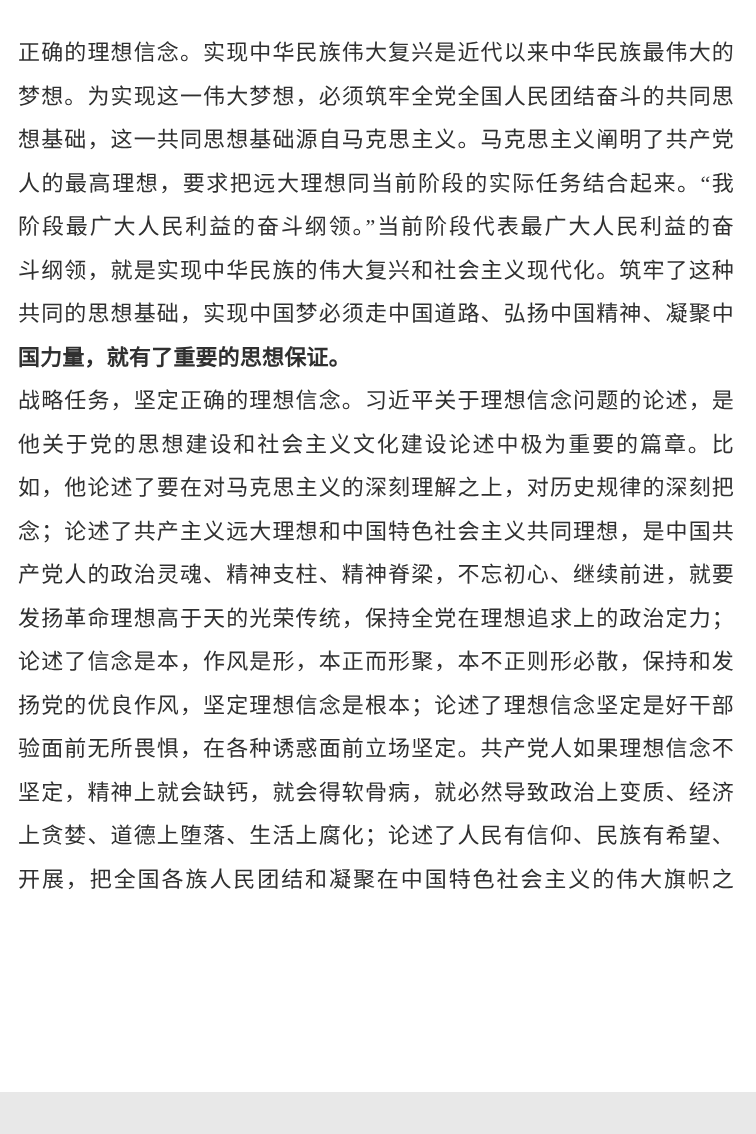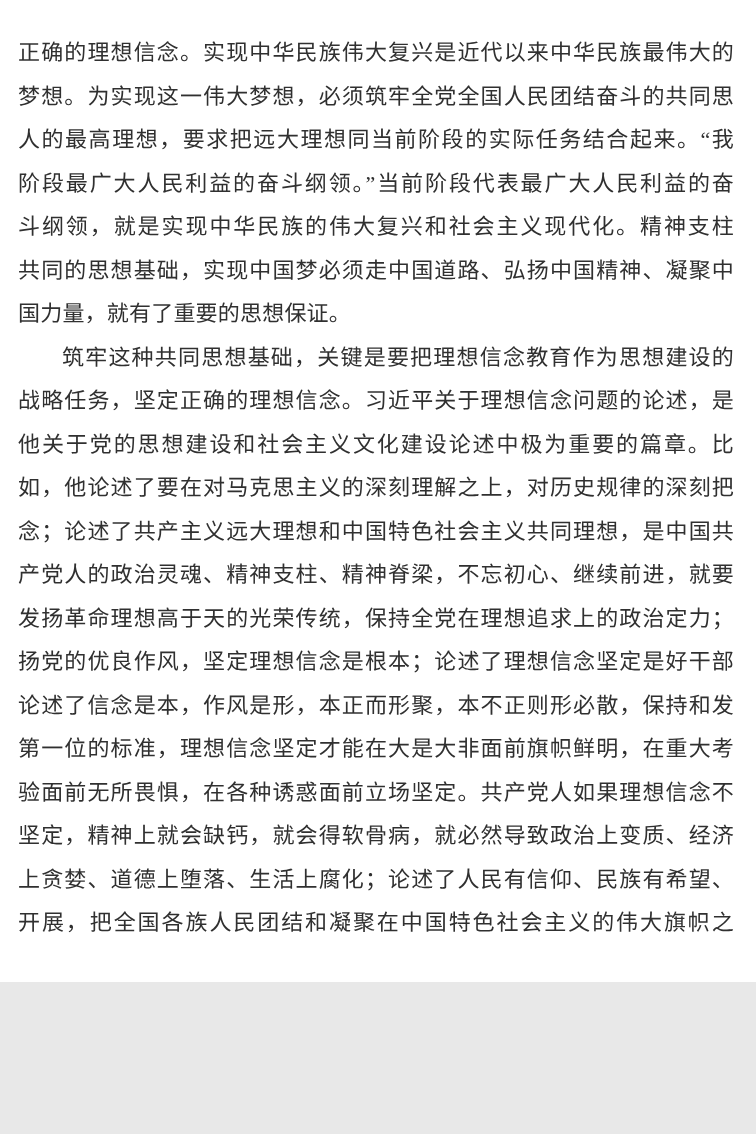--- a/index.html
+++ b/index.html
@@ -3,21 +3,21 @@
 <meta charset="utf-8">
 <style>
   html, body {
     margin: 0;
     padding: 0;
     background: #e8e8e8;
   }
   .page {
     position: relative;
     width: 756px;
-    height: 982px;
+    height: 1092px;
     margin: 0 auto;
     background: #ffffff;
     box-sizing: border-box;
     padding: 31px 22px 0 18px;
     overflow: hidden;
     font-family: "Liberation Serif", "DejaVu Serif", serif;
     color: #303030;
   }
   .doc-text {
     width: 100%;
@@ -34,52 +34,52 @@
     text-align-last: justify;
     -moz-text-align-last: justify;
     overflow: hidden;
     white-space: nowrap;
     font-weight: 400;
     letter-spacing: 0.2px;
   }
   
   .line.para-end {
     text-align-last: left;
+    font-weight: bold;
     -moz-text-align-last: left;
   }
   
   .line.first-indent {
     text-indent: 2em;
   }
 </style>
 </head>
 <body>
 
 <main class="page">
   <section class="doc-text">
 
   <div class="paragraph">
         <div class="line">正确的理想信念。实现中华民族伟大复兴是近代以来中华民族最伟大的</div>
         <div class="line">梦想。为实现这一伟大梦想，必须筑牢全党全国人民团结奋斗的共同思</div>
+        <div class="line">想基础，这一共同思想基础源自马克思主义。马克思主义阐明了共产党</div>
         <div class="line">人的最高理想，要求把远大理想同当前阶段的实际任务结合起来。“我</div>
         <div class="line">阶段最广大人民利益的奋斗纲领。”当前阶段代表最广大人民利益的奋</div>
-        <div class="line">斗纲领，就是实现中华民族的伟大复兴和社会主义现代化。精神支柱</div>
+        <div class="line">斗纲领，就是实现中华民族的伟大复兴和社会主义现代化。筑牢了这种</div>
         <div class="line">共同的思想基础，实现中国梦必须走中国道路、弘扬中国精神、凝聚中</div>
         <div class="line para-end">国力量，就有了重要的思想保证。</div>
       </div>
       <div class="paragraph">
-        <div class="line first-indent">筑牢这种共同思想基础，关键是要把理想信念教育作为思想建设的</div>
         <div class="line">战略任务，坚定正确的理想信念。习近平关于理想信念问题的论述，是</div>
         <div class="line">他关于党的思想建设和社会主义文化建设论述中极为重要的篇章。比</div>
         <div class="line">如，他论述了要在对马克思主义的深刻理解之上，对历史规律的深刻把</div>
         <div class="line">念；论述了共产主义远大理想和中国特色社会主义共同理想，是中国共</div>
         <div class="line">产党人的政治灵魂、精神支柱、精神脊梁，不忘初心、继续前进，就要</div>
         <div class="line">发扬革命理想高于天的光荣传统，保持全党在理想追求上的政治定力；</div>
+        <div class="line">论述了信念是本，作风是形，本正而形聚，本不正则形必散，保持和发</div>
         <div class="line">扬党的优良作风，坚定理想信念是根本；论述了理想信念坚定是好干部</div>
-        <div class="line">论述了信念是本，作风是形，本正而形聚，本不正则形必散，保持和发</div>
-        <div class="line">第一位的标准，理想信念坚定才能在大是大非面前旗帜鲜明，在重大考</div>
         <div class="line">验面前无所畏惧，在各种诱惑面前立场坚定。共产党人如果理想信念不</div>
         <div class="line">坚定，精神上就会缺钙，就会得软骨病，就必然导致政治上变质、经济</div>
         <div class="line">上贪婪、道德上堕落、生活上腐化；论述了人民有信仰、民族有希望、</div>
         <div class="line">开展，把全国各族人民团结和凝聚在中国特色社会主义的伟大旗帜之</div>
       </div>
     </section>
 </main>
 
 </body></html>

